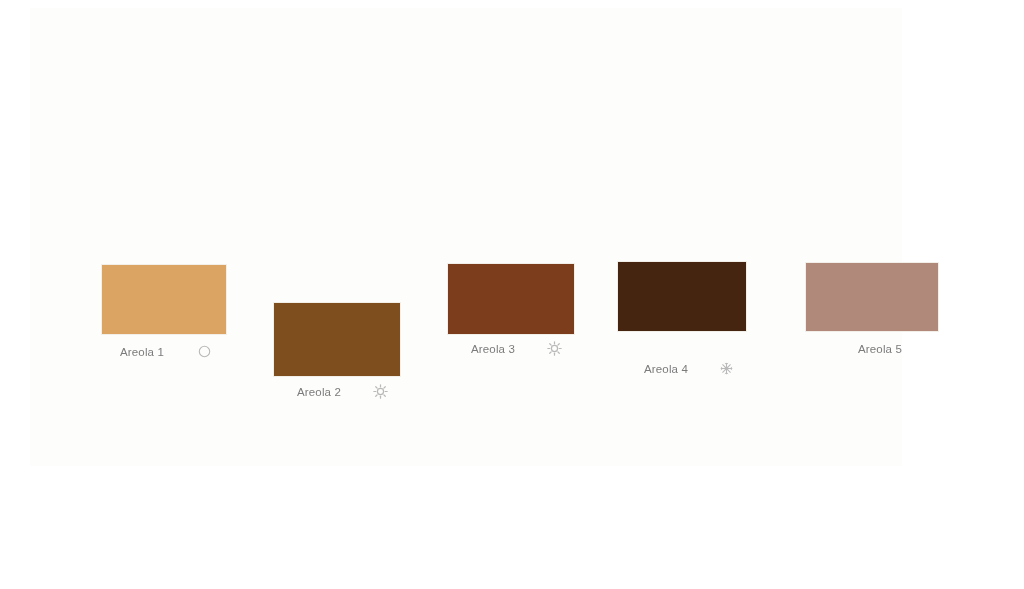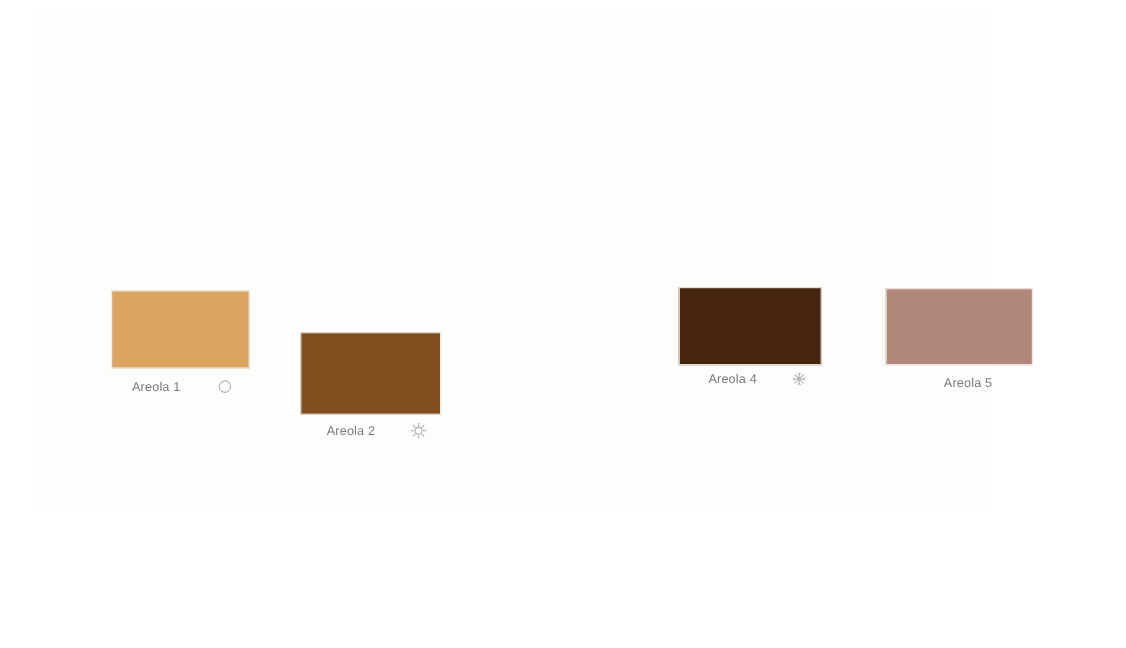--- a/index.html
+++ b/index.html
@@ -84,21 +84,21 @@
   #swatch-group-2 .swatch-caption { padding-left: 24px; padding-top: 7px; }
   #swatch-group-2 .swatch-icon { margin-left: 32px; }
 
   #swatch-group-3 { left: 447px; top: 263px; }
   #swatch-group-3 .swatch-chip { width: 128px; height: 72px; }
   #swatch-group-3 .swatch-caption { padding-left: 24px; padding-top: 6px; }
   #swatch-group-3 .swatch-icon { margin-left: 32px; }
 
   #swatch-group-4 { left: 617px; top: 261px; }
   #swatch-group-4 .swatch-chip { width: 130px; height: 71px; }
-  #swatch-group-4 .swatch-caption { padding-left: 27px; padding-top: 6px; }
+  #swatch-group-4 .swatch-caption { padding-left: 27px; padding-top: 6px; margin-top: 24px; }
   #swatch-group-4 .swatch-icon { margin-left: 32px; }
 
   #swatch-group-5 { left: 805px; top: 262px; justify-content: space-between; }
   #swatch-group-5 .swatch-chip { width: 134px; height: 70px; }
   #swatch-group-5 .swatch-caption { padding-left: 53px; padding-top: 11px; }
 </style>
 </head>
 <body style="background: rgb(255, 255, 255);">
 
 <div id="backdrop-panel" style="background: rgb(253, 253, 252);"></div>
@@ -132,20 +132,41 @@
             <line x1="2.9" y1="2.9" x2="4.4" y2="4.4"></line>
             <line x1="11.6" y1="11.6" x2="13.1" y2="13.1"></line>
             <line x1="13.1" y1="2.9" x2="11.6" y2="4.4"></line>
             <line x1="4.4" y1="11.6" x2="2.9" y2="13.1"></line>
           </g>
         </svg>
       </span>
     </div>
   </div>
 
+  <div class="swatch-group" id="swatch-group-3">
+    <div class="swatch-chip" style="background: rgb(123, 61, 28); border-color: rgb(242, 239, 233);"></div>
+    <div class="swatch-caption">
+      <span class="swatch-label" style="color: rgb(123, 123, 123);">Areola 3</span>
+      <span class="swatch-icon" style="color: rgb(185, 185, 185);">
+        <svg width="15" height="15" viewBox="0 0 16 16" aria-hidden="true">
+          <circle cx="8" cy="8" r="3.3" fill="none" stroke="currentColor" stroke-width="1.3"></circle>
+          <g stroke="currentColor" stroke-width="1.3" stroke-linecap="round">
+            <line x1="8" y1="0.9" x2="8" y2="3"></line>
+            <line x1="8" y1="13" x2="8" y2="15.1"></line>
+            <line x1="0.9" y1="8" x2="3" y2="8"></line>
+            <line x1="13" y1="8" x2="15.1" y2="8"></line>
+            <line x1="2.9" y1="2.9" x2="4.4" y2="4.4"></line>
+            <line x1="11.6" y1="11.6" x2="13.1" y2="13.1"></line>
+            <line x1="13.1" y1="2.9" x2="11.6" y2="4.4"></line>
+            <line x1="4.4" y1="11.6" x2="2.9" y2="13.1"></line>
+          </g>
+        </svg>
+      </span>
+    </div>
+  </div>
 
   <div class="swatch-group" id="swatch-group-4">
     <div class="swatch-chip" style="background: rgb(69, 37, 16); border-color: rgb(242, 239, 233);"></div>
     <div class="swatch-caption">
       <span class="swatch-label" style="color: rgb(123, 123, 123);">Areola 4</span>
       <span class="swatch-icon" style="color: rgb(185, 185, 185);">
         <svg width="13" height="13" viewBox="0 0 16 16" aria-hidden="true">
           <g stroke="currentColor" stroke-width="1.25" stroke-linecap="round">
             <line x1="8" y1="1.4" x2="8" y2="14.6"></line>
             <line x1="1.4" y1="8" x2="14.6" y2="8"></line>

